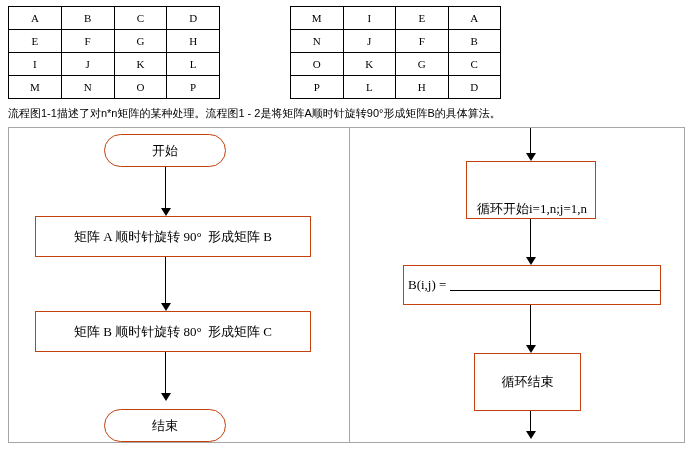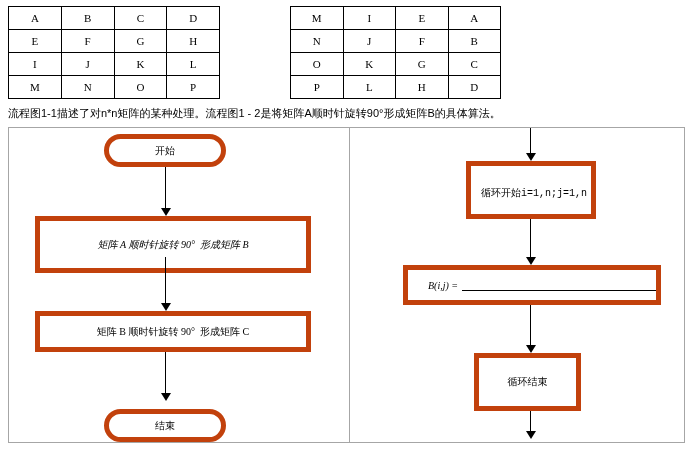--- a/index.html
+++ b/index.html
@@ -63,41 +63,40 @@
     top: 0px;
     width: 0;
     height: 314px;
     border-left: 1px solid #a6a6a6;
   }
 
   
   .node {
     position: absolute;
     box-sizing: border-box;
-    border: 5px solid #c2410c;
+    border: 1px solid #c2410c;
     background: #ffffff;
     display: flex;
     align-items: center;
     justify-content: center;
     font-family: "Liberation Serif", serif;
-    font-size: 10px;
+    font-size: 13px;
     text-align: center;
     white-space: pre;
   }
   .terminal {
     border-radius: 999px;
   }
   .node.left-text {
     justify-content: flex-start;
-    align-items: center;
+    align-items: flex-end;
     text-align: left;
     padding: 6px 0 0 10px;
     white-space: normal;
     line-height: 19px;
-    font-family: Liberation Mono, monospace;
   }
   .node .node-label { display: block; }
 
   
   .connector {
     position: absolute;
     width: 0;
     border-left: 1px solid #000000;
   }
   .arrowhead {
@@ -113,23 +112,22 @@
   .blank-rule {
     display: inline-block;
     width: 212px;
     border-bottom: 1px solid #000000;
     height: 11px;
     vertical-align: baseline;
     margin-left: 4px;
   }
   #node-bij {
     justify-content: flex-start;
-    padding-left: 20px;
+    padding-left: 4px;
     white-space: nowrap;
-    font-style: italic;
   }
 </style>
 </head>
 <body>
 
 <table class="matrix-table" id="matrix-a">
   <tbody>
       <tr>
     <td>A</td>
     <td>B</td>
@@ -192,29 +190,29 @@
 
   <div id="panel-divider"></div>
 
   <div class="node terminal" style="left:95px; top:6px; width:122px; height:33px;">
     <span class="node-label">开始</span>
   </div>
 
   <div class="connector" style="left:156px; top:39px; height:41px;"></div>
   <div class="arrowhead" style="left:152px; top:80px;"></div>
 
-  <div class="node" style="left:26px; top:88px; width:276px; height:57px;font-style:italic;">
+  <div class="node" style="left:26px; top:88px; width:276px; height:41px;">
     <span class="node-label">矩阵 A 顺时针旋转 90°  形成矩阵 B</span>
   </div>
 
   <div class="connector" style="left:156px; top:129px; height:46px;"></div>
   <div class="arrowhead" style="left:152px; top:175px;"></div>
 
   <div class="node" style="left:26px; top:183px; width:276px; height:41px;">
-    <span class="node-label">矩阵 B 顺时针旋转 90°  形成矩阵 C</span>
+    <span class="node-label">矩阵 B 顺时针旋转 80°  形成矩阵 C</span>
   </div>
 
   <div class="connector" style="left:156px; top:224px; height:41px;"></div>
   <div class="arrowhead" style="left:152px; top:265px;"></div>
 
   <div class="node terminal" style="left:95px; top:281px; width:122px; height:33px;">
     <span class="node-label">结束</span>
   </div>
 
   <div class="connector" style="left:521px; top:0px; height:25px;"></div>

